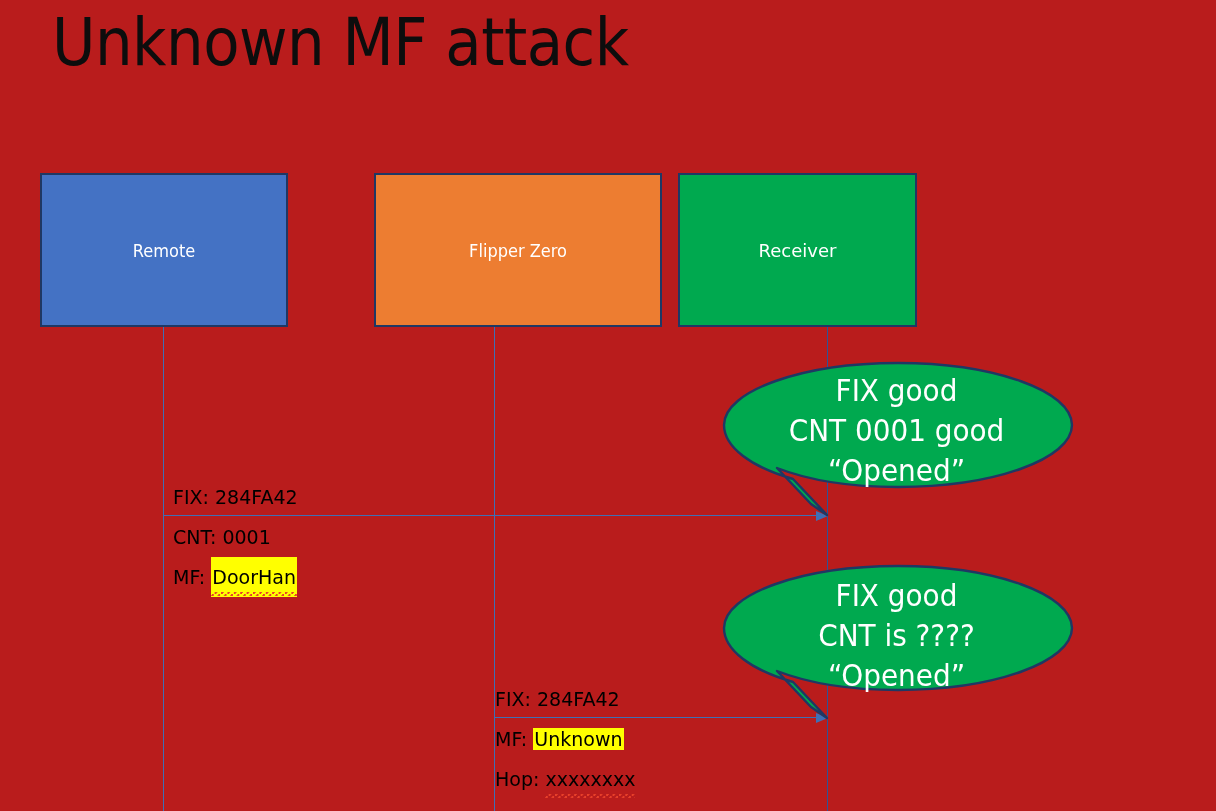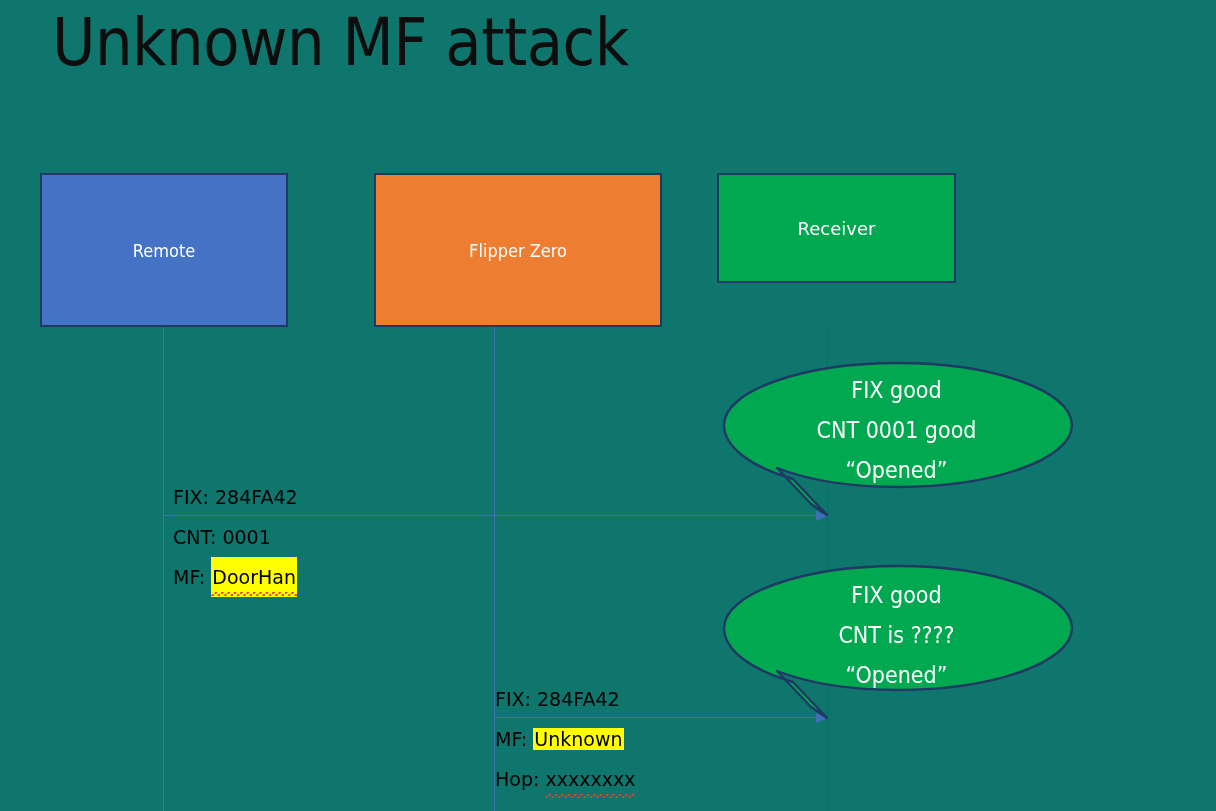--- a/index.html
+++ b/index.html
@@ -7,21 +7,21 @@
     padding: 0;
     background: #ffffff;
   }
   body {
     font-family: "DejaVu Sans", "Liberation Sans", sans-serif;
   }
   #slide {
     position: relative;
     width: 1216px;
     height: 811px;
-    background: #0f766e;
+    background: #b91c1c;
     overflow: hidden;
   }
 
   
   .slide-title {
     position: absolute;
     left: 52px;
     top: 7px;
     font-family: "DejaVu Sans Condensed", "DejaVu Sans", sans-serif;
     font-stretch: condensed;
@@ -45,21 +45,21 @@
   .actor-label {
     color: #ffffff;
     font-size: 18px;
     font-weight: 400;
     font-family: "DejaVu Sans Condensed", "DejaVu Sans", sans-serif;
     font-stretch: condensed;
     white-space: nowrap;
   }
   #box-remote  { left: 40px;  top: 173px; width: 248px; height: 154px; background: #4472C4; }
   #box-flipper { left: 374px; top: 173px; width: 288px; height: 154px; background: #ED7D31; }
-  #box-receiver{ left: 717px; top: 173px; width: 239px; height: 110px; background: #00A94F; }
+  #box-receiver{ left: 678px; top: 173px; width: 239px; height: 154px; background: #00A94F; }
   #box-receiver .actor-label {
     font-family: "DejaVu Sans", "Liberation Sans", sans-serif;
     font-stretch: normal;
   }
 
   
   .lifeline {
     position: absolute;
     width: 0;
     border-left: 1.6px solid #3f6fb5;
@@ -125,21 +125,21 @@
   .bubble-wrap { position: absolute; }
   .bubble-svg  { display: block; overflow: visible; }
   .bubble-text {
     position: absolute;
     left: 0;
     width: 347px;
     text-align: center;
     color: #ffffff;
     font-family: "DejaVu Sans Condensed", "DejaVu Sans", sans-serif;
     font-stretch: condensed;
-    font-size: 23px;
+    font-size: 31px;
     line-height: 40px;
     white-space: nowrap;
     pointer-events: none;
   }
   #bubble-1 { left: 723px; top: 362px; width: 350px; height: 158px; }
   #bubble-2 { left: 723px; top: 565px; width: 350px; height: 158px; }
   #bubble-1 .bubble-text { top: 8px; }
   #bubble-2 .bubble-text { top: 10px; }
 </style>
 </head>

